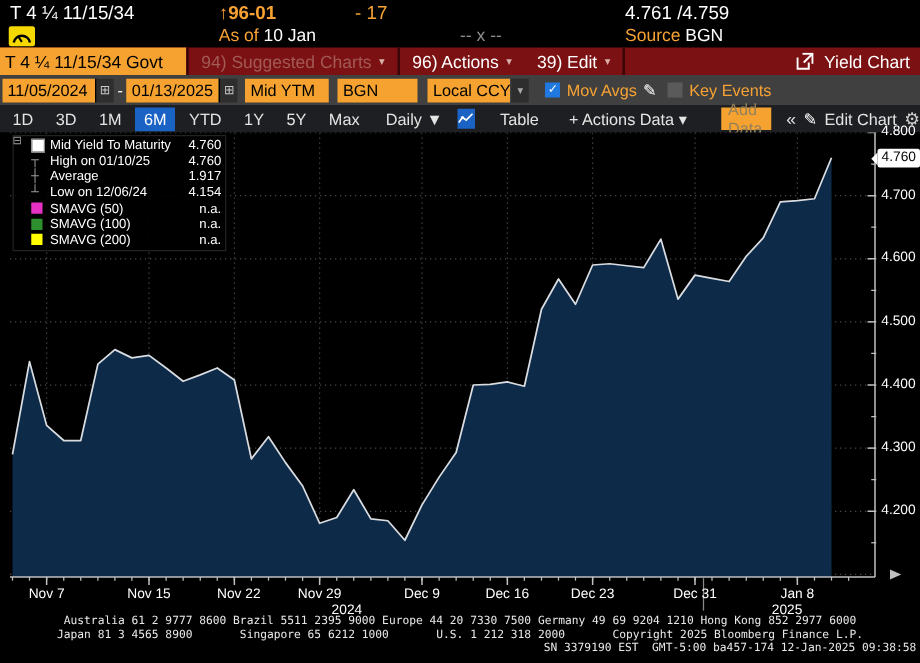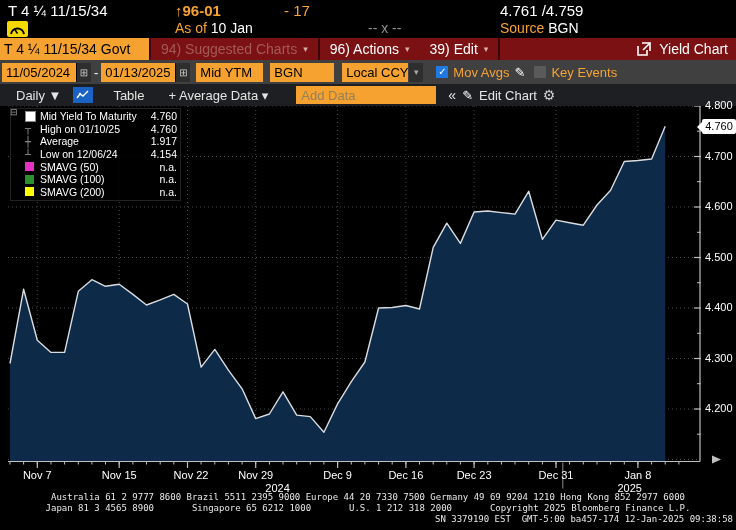--- a/index.html
+++ b/index.html
@@ -134,29 +134,39 @@
   <span style="width:13px"></span>
   <span class="chk on">✓</span>
   <span class="ctrl-label">Mov Avgs</span>
   <span style="color:#fff;margin:0 9px 0 5px;">✎</span>
   <span class="chk off"></span>
   <span class="ctrl-label">Key Events</span>
 </div>
 
 <div class="abs" id="tool-bar">
   <span style="width:4px"></span>
+  <span id="range-tabs" style="display:flex;">
+      <span class="rtab">1D</span>
+      <span class="rtab">3D</span>
+      <span class="rtab">1M</span>
+      <span class="rtab sel">6M</span>
+      <span class="rtab">YTD</span>
+      <span class="rtab">1Y</span>
+      <span class="rtab">5Y</span>
+      <span class="rtab">Max</span>
+    </span>
   <span class="tool-item" style="margin-left:6px;">Daily ▼</span>
   <span id="chart-type-btn">
     <svg width="14" height="10" viewBox="0 0 14 10">
       <polyline points="1,8 4,4 7,6 12,1" fill="none" stroke="#fff" stroke-width="1.4"></polyline>
       <circle cx="4" cy="4" r="1.2" fill="#fff"></circle>
     </svg>
   </span>
   <span class="tool-item" style="margin-left:8px;">Table</span>
-  <span class="tool-item" style="margin-left:12px;">+ Average Data ▾</span>
+  <span class="tool-item" style="margin-left:12px;">+ Actions Data ▾</span>
   <span id="add-data-field" style="margin-left:22px;">Add Data</span>
   <span class="tool-item" style="margin-left:6px;font-size:14px;">«</span>
   <span style="color:#fff;">✎</span>
   <span class="tool-item">Edit Chart</span>
   <span style="font-size:14px;color:#cfcfcf;">⚙</span>
 </div>
 
 <div class="abs" id="chart-wrap">
   <svg id="chart-svg" width="736" height="386">
       <line x1="8" y1="303.0" x2="700" y2="303.0" stroke="#45494f" stroke-width="1" stroke-dasharray="1 3"></line>

